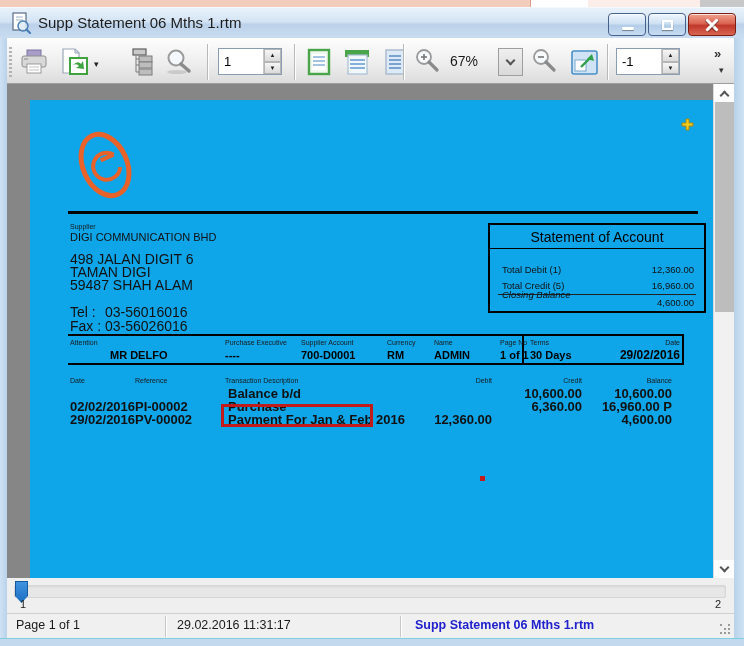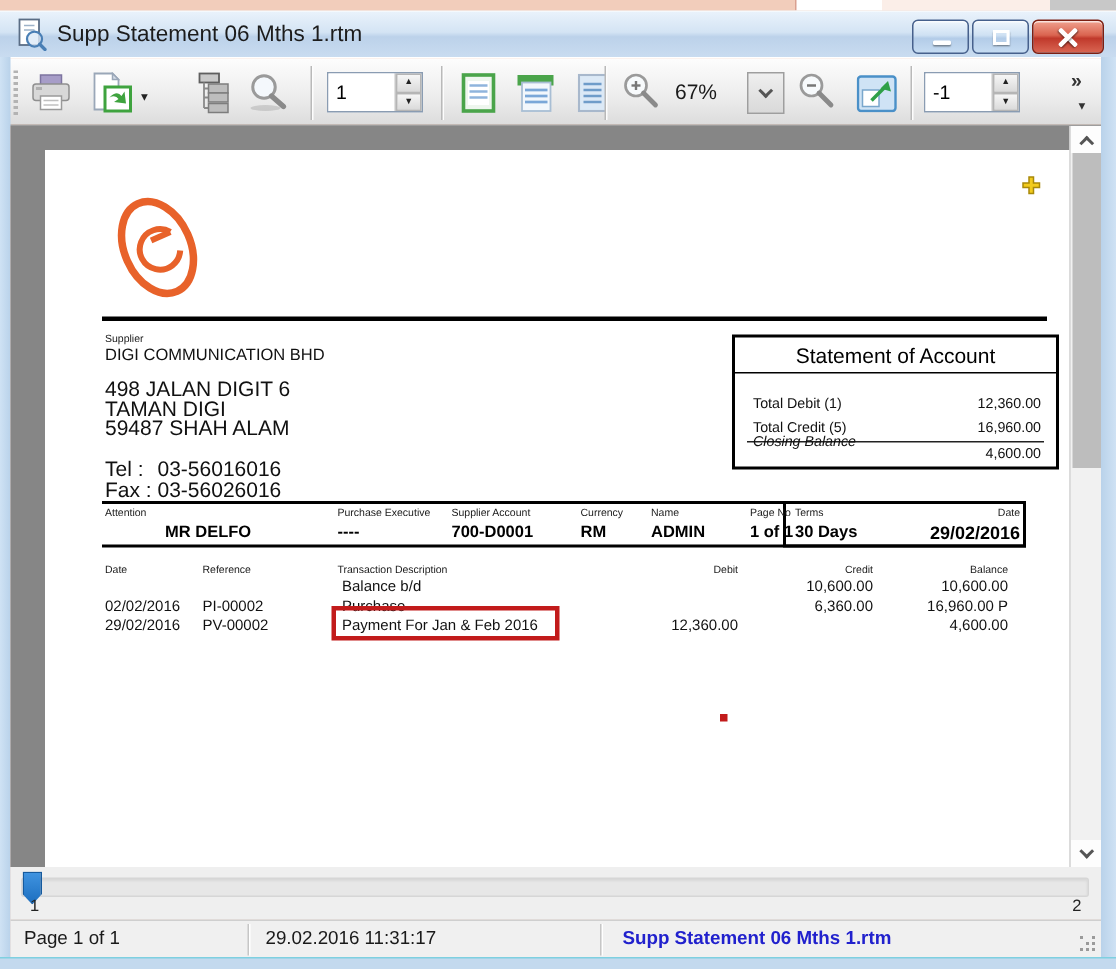--- a/index.html
+++ b/index.html
@@ -70,26 +70,26 @@
     background:#868686; overflow:hidden; }
 
   
   #vscroll { position:absolute; right:0; top:0; width:21px; height:494px; background:#f1f1f1;
     border-left:1px solid #dcdcdc; }
   .sbtn { position:absolute; left:0; width:21px; height:18px; background:#fdfdfd;
     display:flex; align-items:center; justify-content:center; }
   #vthumb { position:absolute; left:1px; top:18px; width:19px; height:210px; background:#bdbdbd; }
 
   
-  #page { position:absolute; left:23px; top:16px; width:683px; height:478px; background:#ffffff; }
+  #page { position:absolute; left:23px; top:16px; width:683px; height:478px; background:#0ea5e9; }
   .abs { position:absolute; white-space:nowrap; }
   .doc-label { font-size:7px; color:#1a1a1a; }
   .doc-text { font-size:14px; color:#111; }
   .doc-bold { font-size:11px; font-weight:bold; color:#000; }
-  .num { font-size:10px; color:#111; text-align:right; }
+  .num { font-size:13px; color:#111; text-align:right;font-weight:bold; }
   .hline { position:absolute; background:#000; }
 
   #summary-box { position:absolute; left:458px; top:123px; width:218px; height:90px; border:2px solid #000; }
   #summary-title { position:absolute; left:0; top:0; width:100%; height:24px; line-height:24px;
     text-align:center; font-size:14px; color:#000; border-bottom:1px solid #000; }
   .sum-label { position:absolute; left:12px; font-size:9.5px; color:#111; }
   .sum-val { position:absolute; right:10px; font-size:9.5px; color:#111; }
   #sum-divider { position:absolute; left:8px; top:69px; width:198px; height:1px; background:#222; }
 
   #terms-box { position:absolute; left:492px; top:234px; width:162px; height:31px; border:2px solid #000; }

